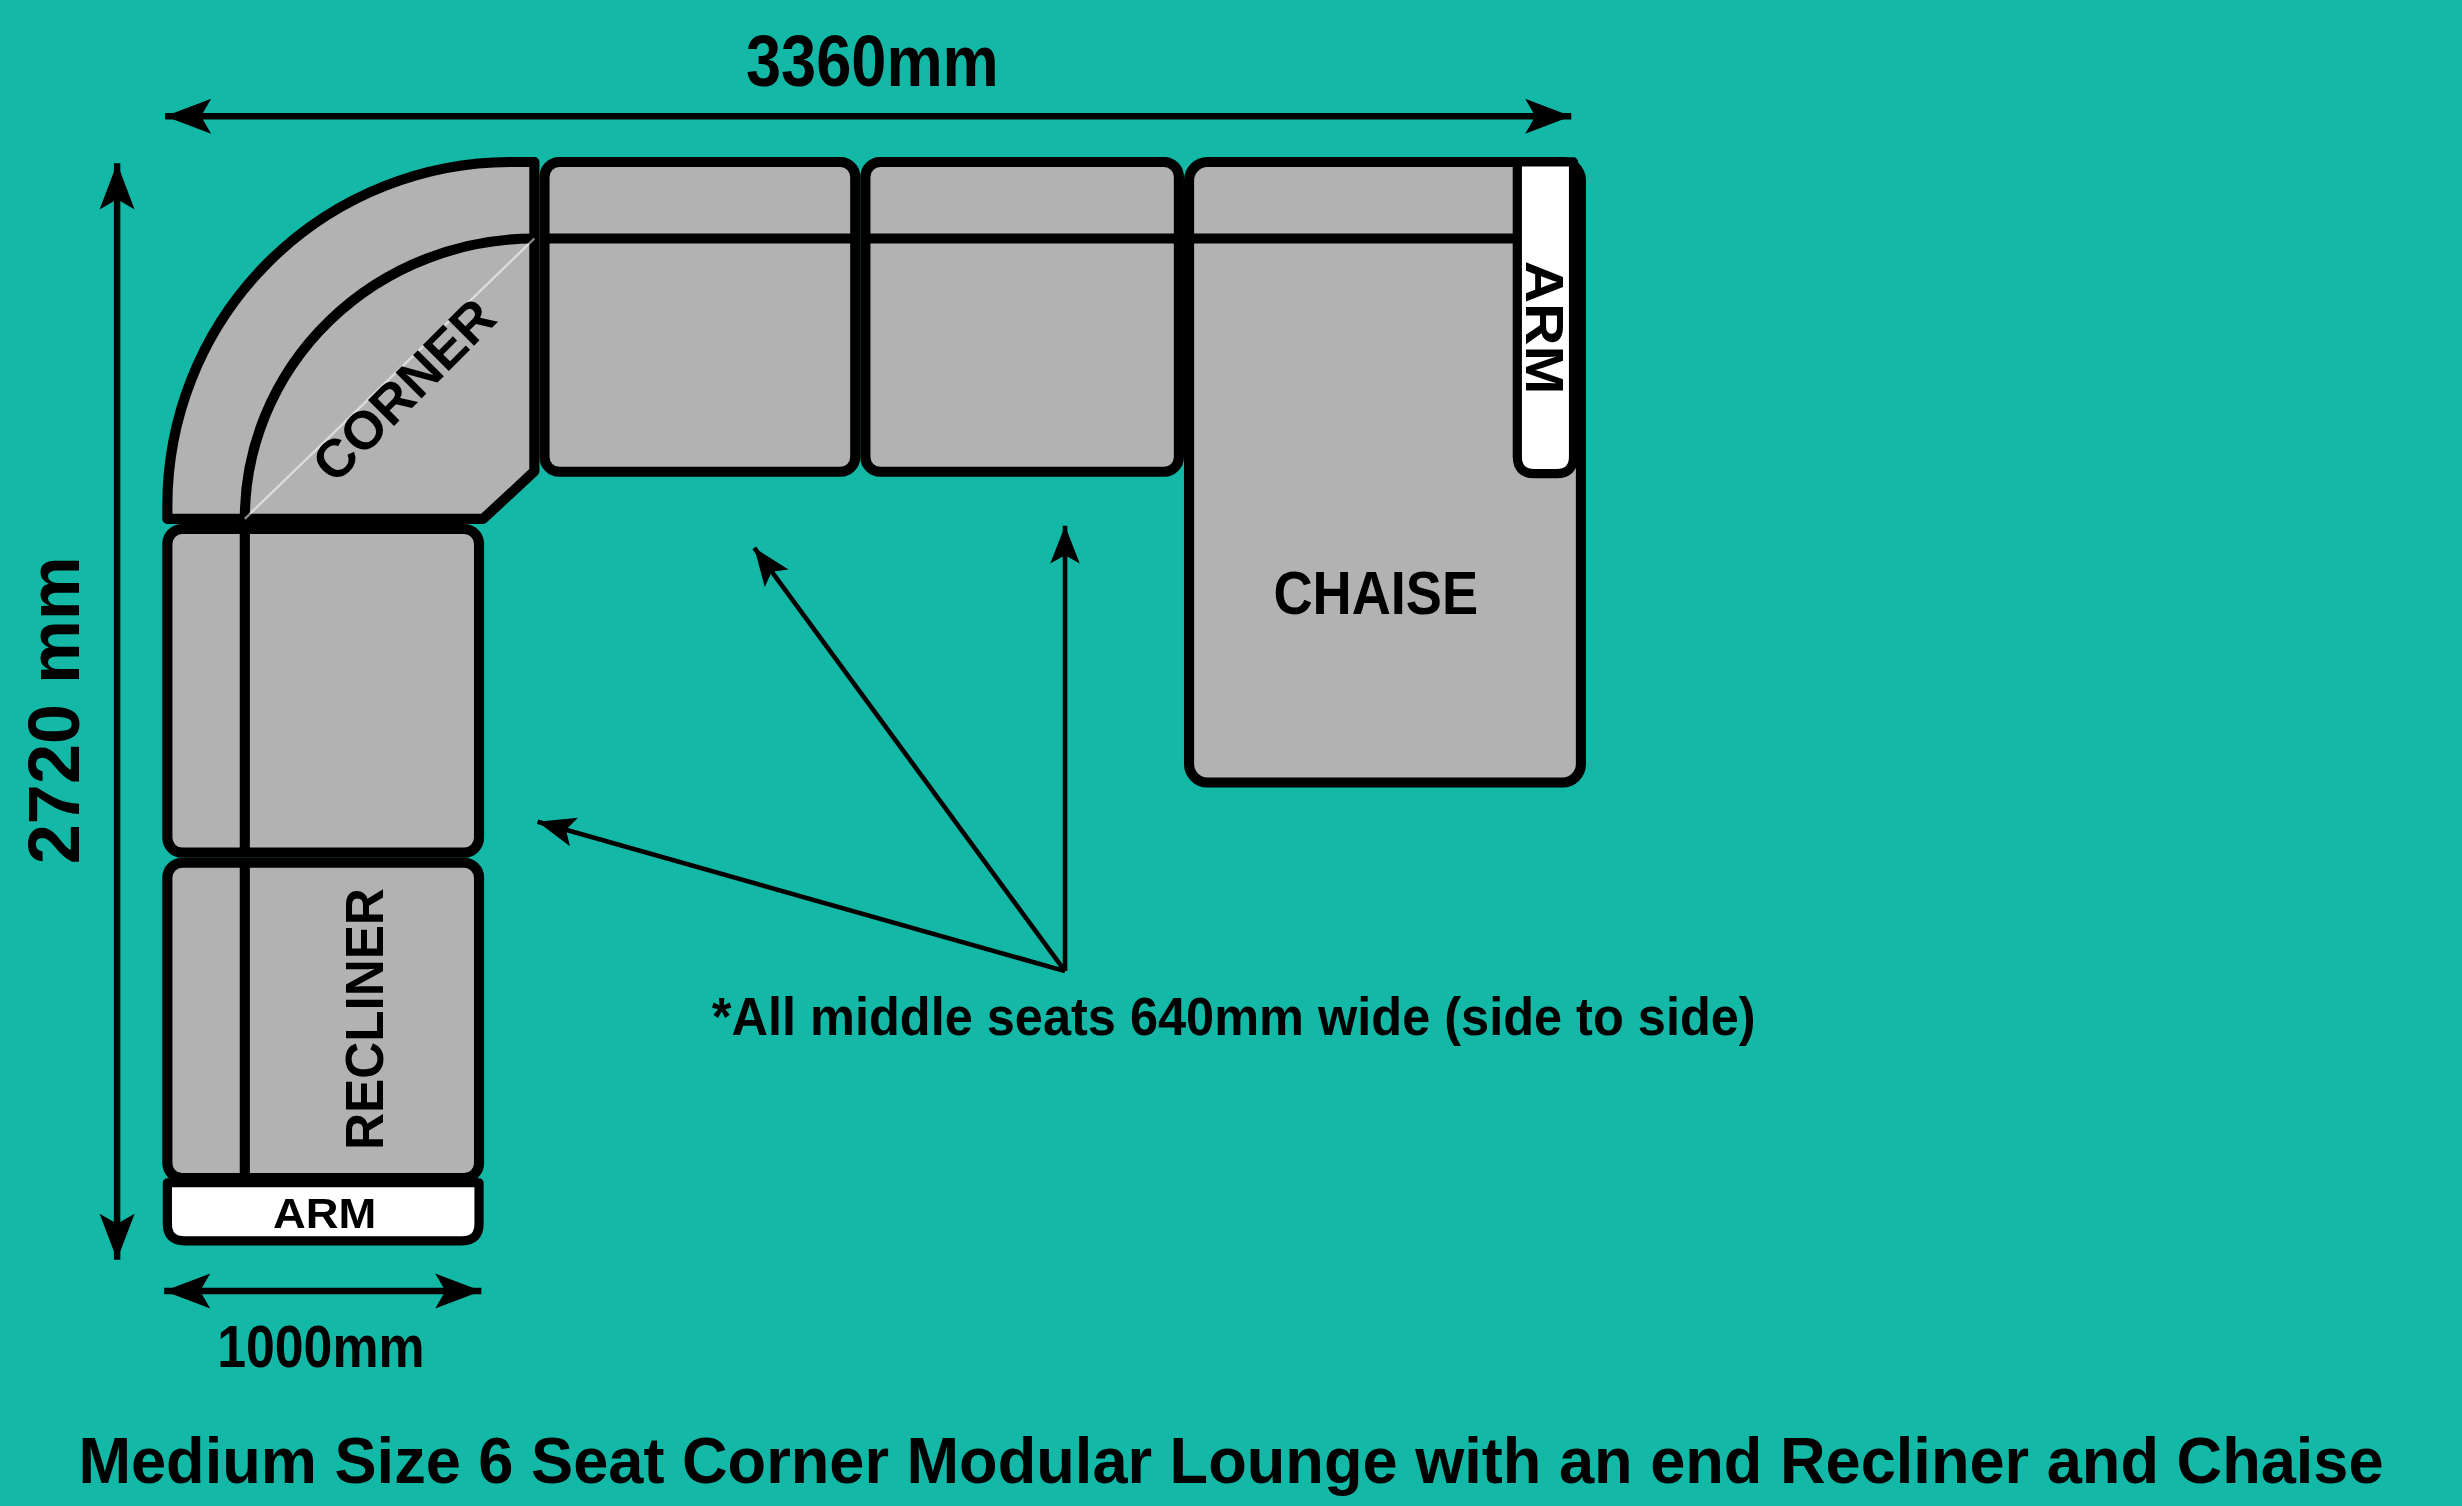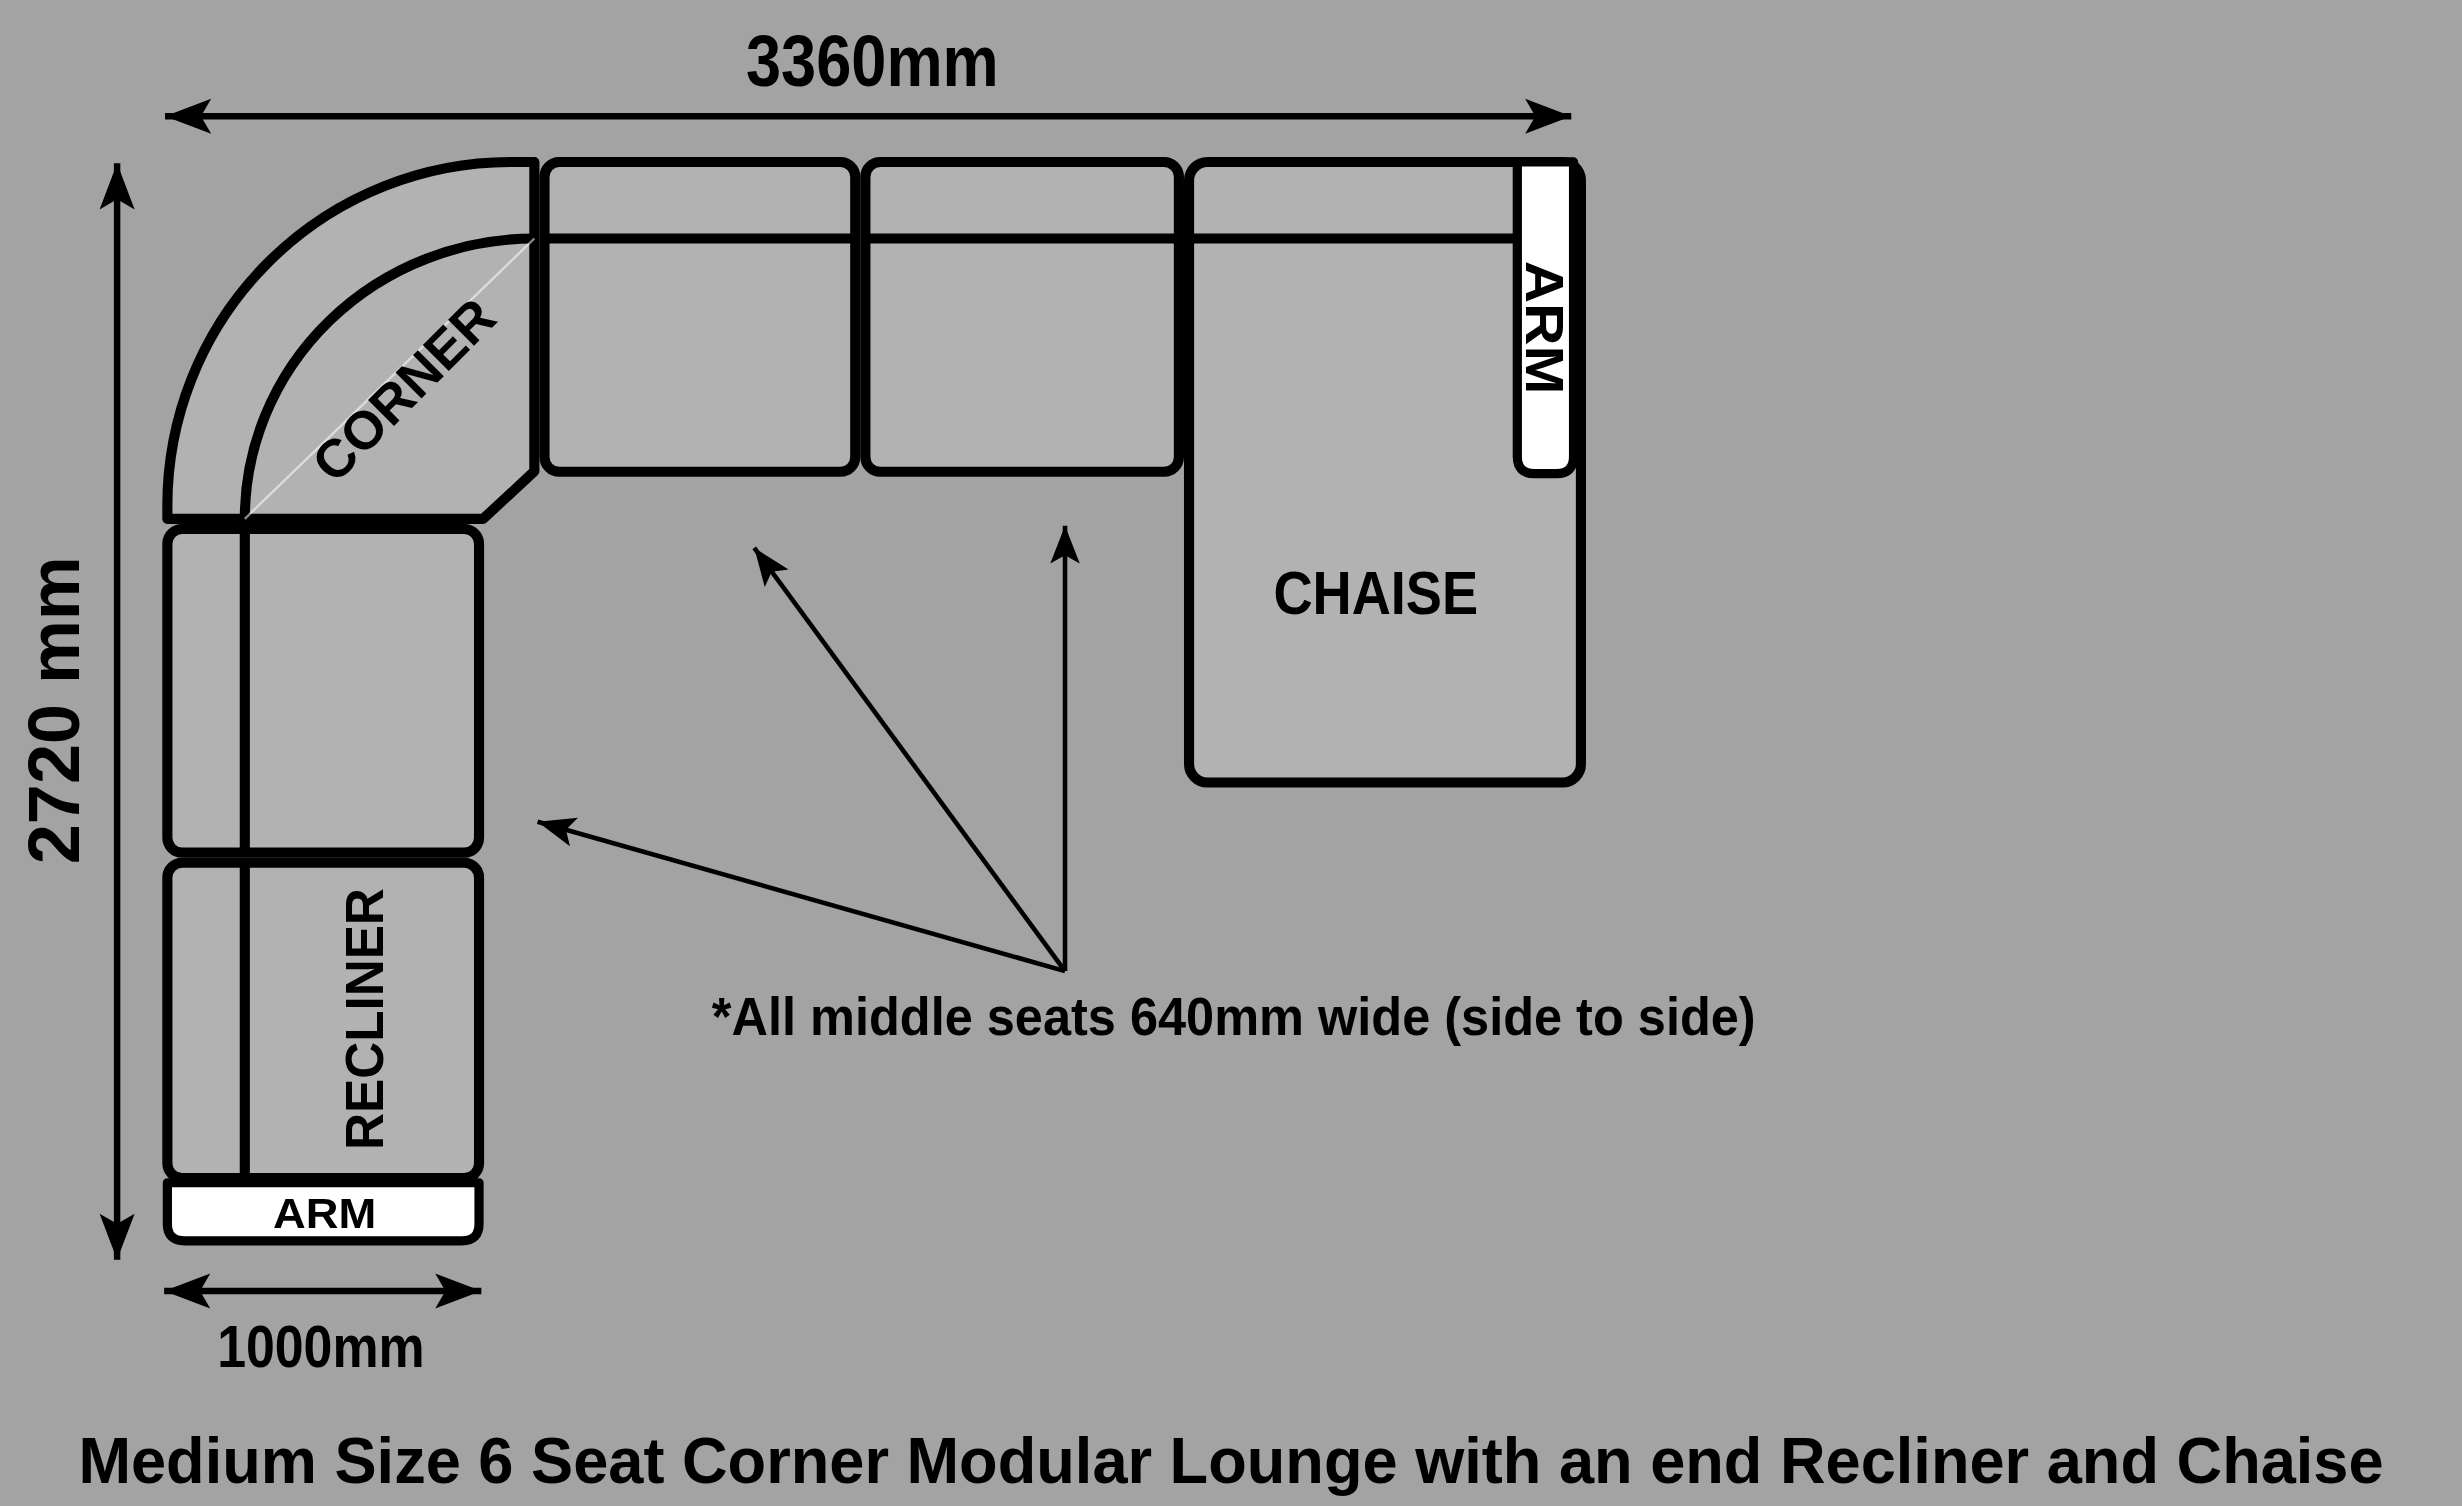--- a/index.html
+++ b/index.html
@@ -1,16 +1,16 @@
 <!DOCTYPE html>
 <html style="font-size:14.8px"><head>
 <meta charset="utf-8">
 <style>
   html,body{margin:0;padding:0;background:#fff;}
-  .canvas{width:2462px;height:1507px;position:relative;background:#a3a3a3;overflow:hidden;}
+  .canvas{width:2462px;height:1507px;position:relative;background:#14b8a6;overflow:hidden;}
   svg text{font-family:"Liberation Sans",sans-serif;font-weight:bold;fill:#000;}
 </style>
 </head>
 <body>
 
 <div class="canvas">
 <svg width="2462" height="1507" viewBox="0 0 2670 1634" xmlns="http://www.w3.org/2000/svg">
   <defs>
     <marker id="dimhead" markerUnits="userSpaceOnUse" markerWidth="56" markerHeight="44" viewBox="0 0 56 44" refX="54" refY="22" orient="auto-start-reverse">
       <path d="M 54 22 L 4 3 L 15 22 L 4 41 Z" fill="#000"></path>

